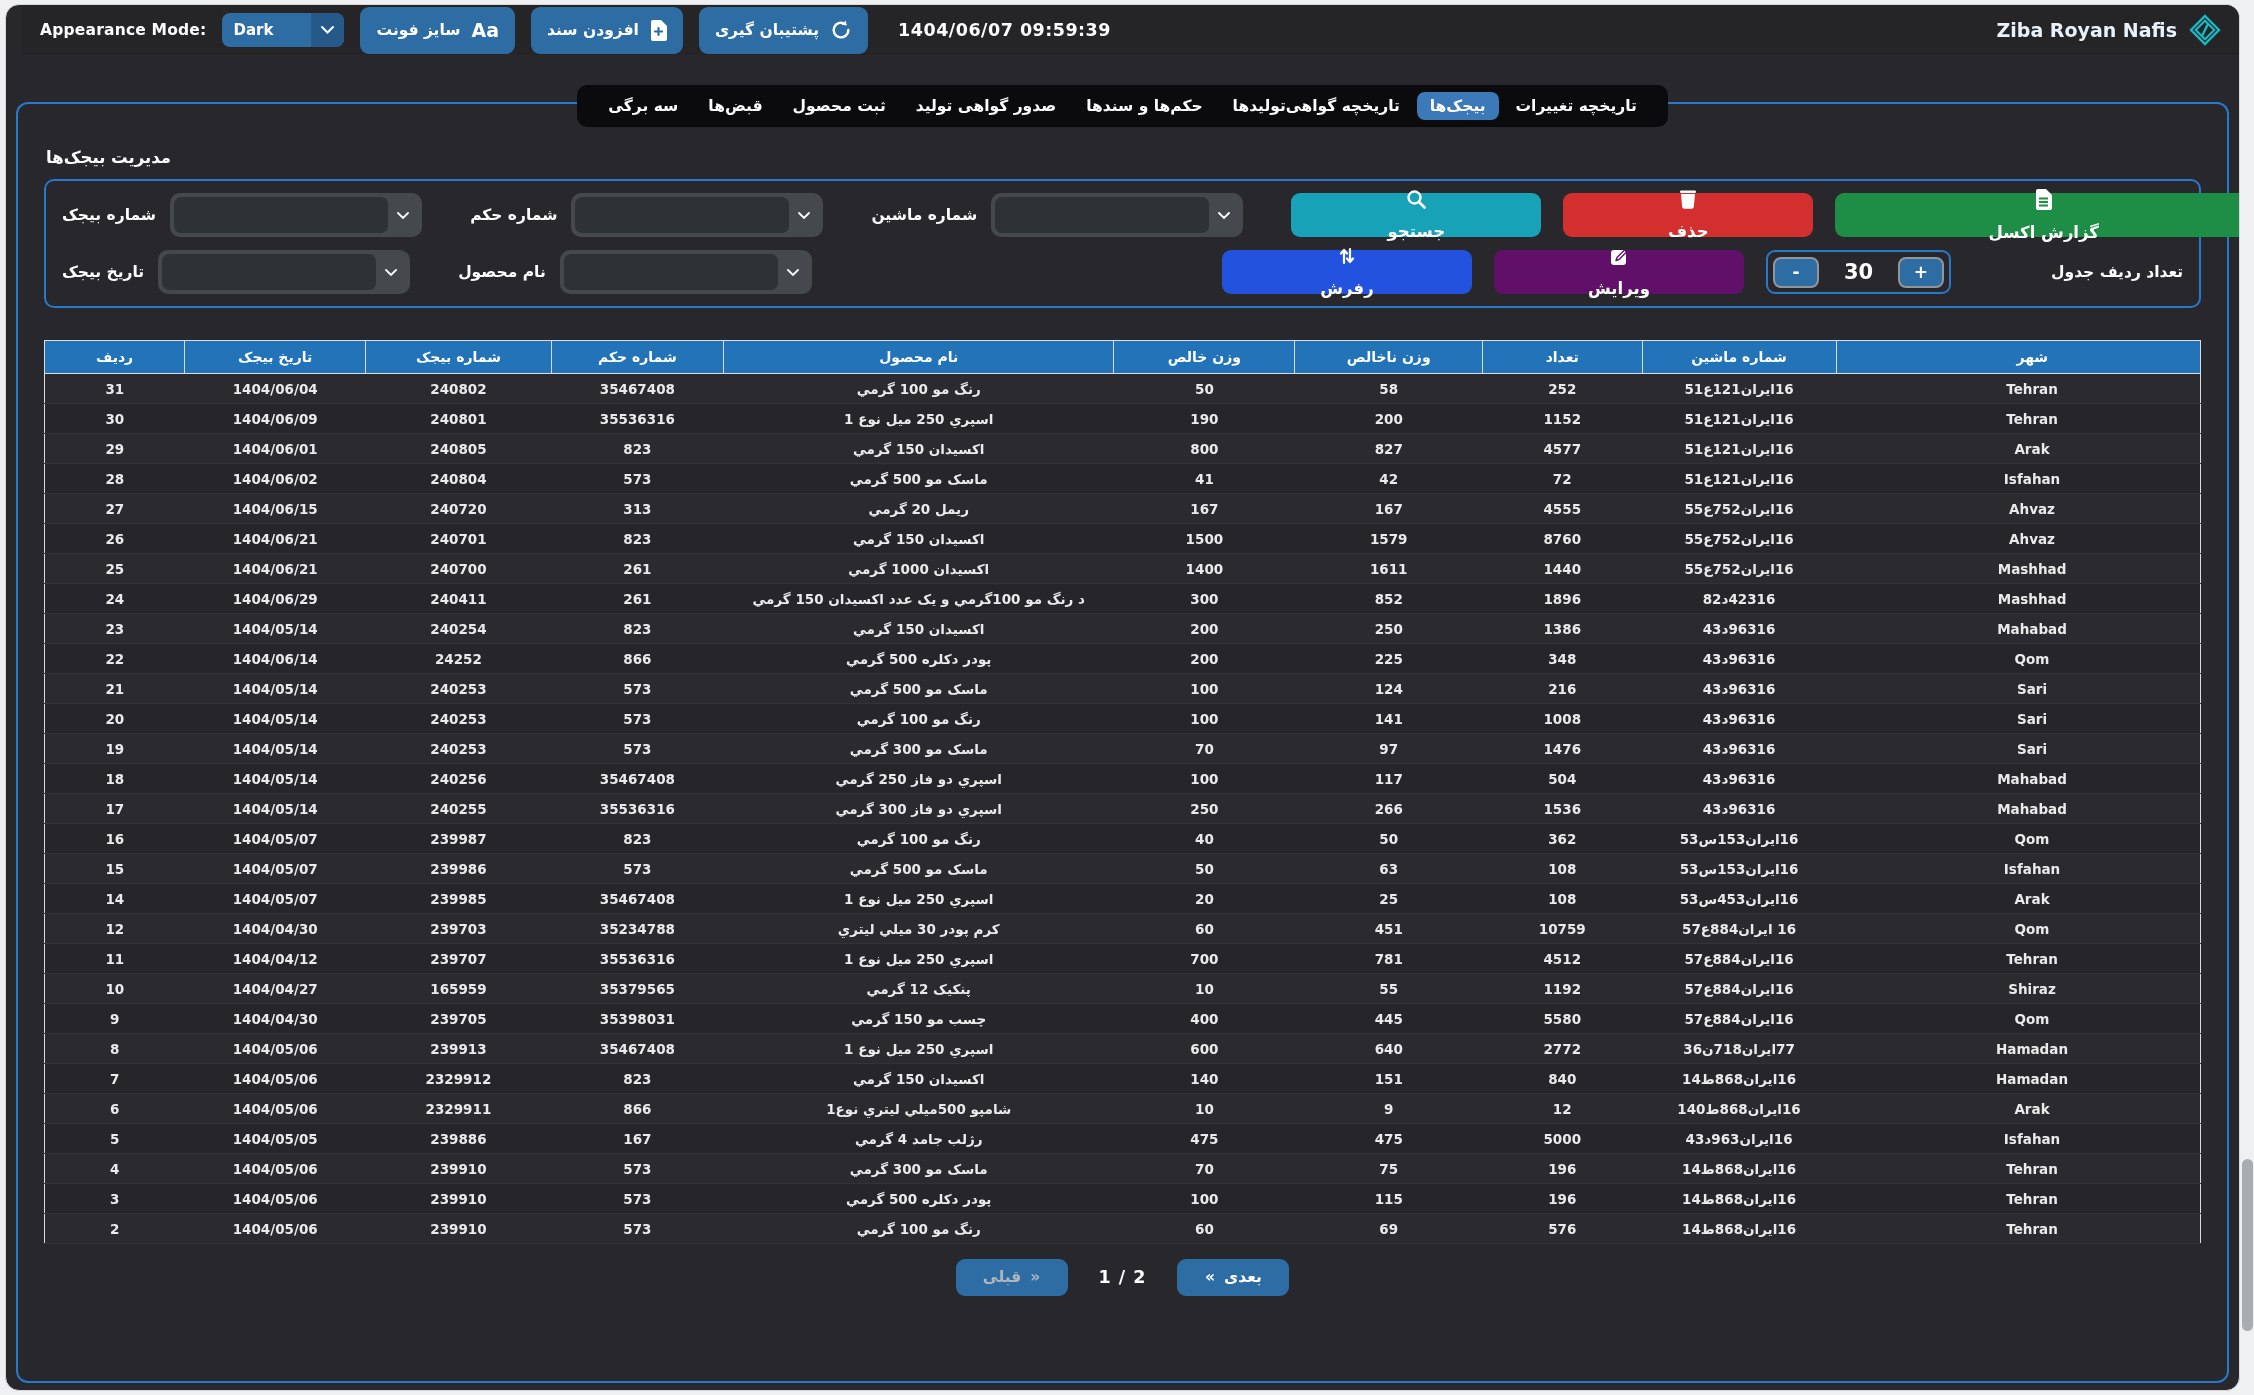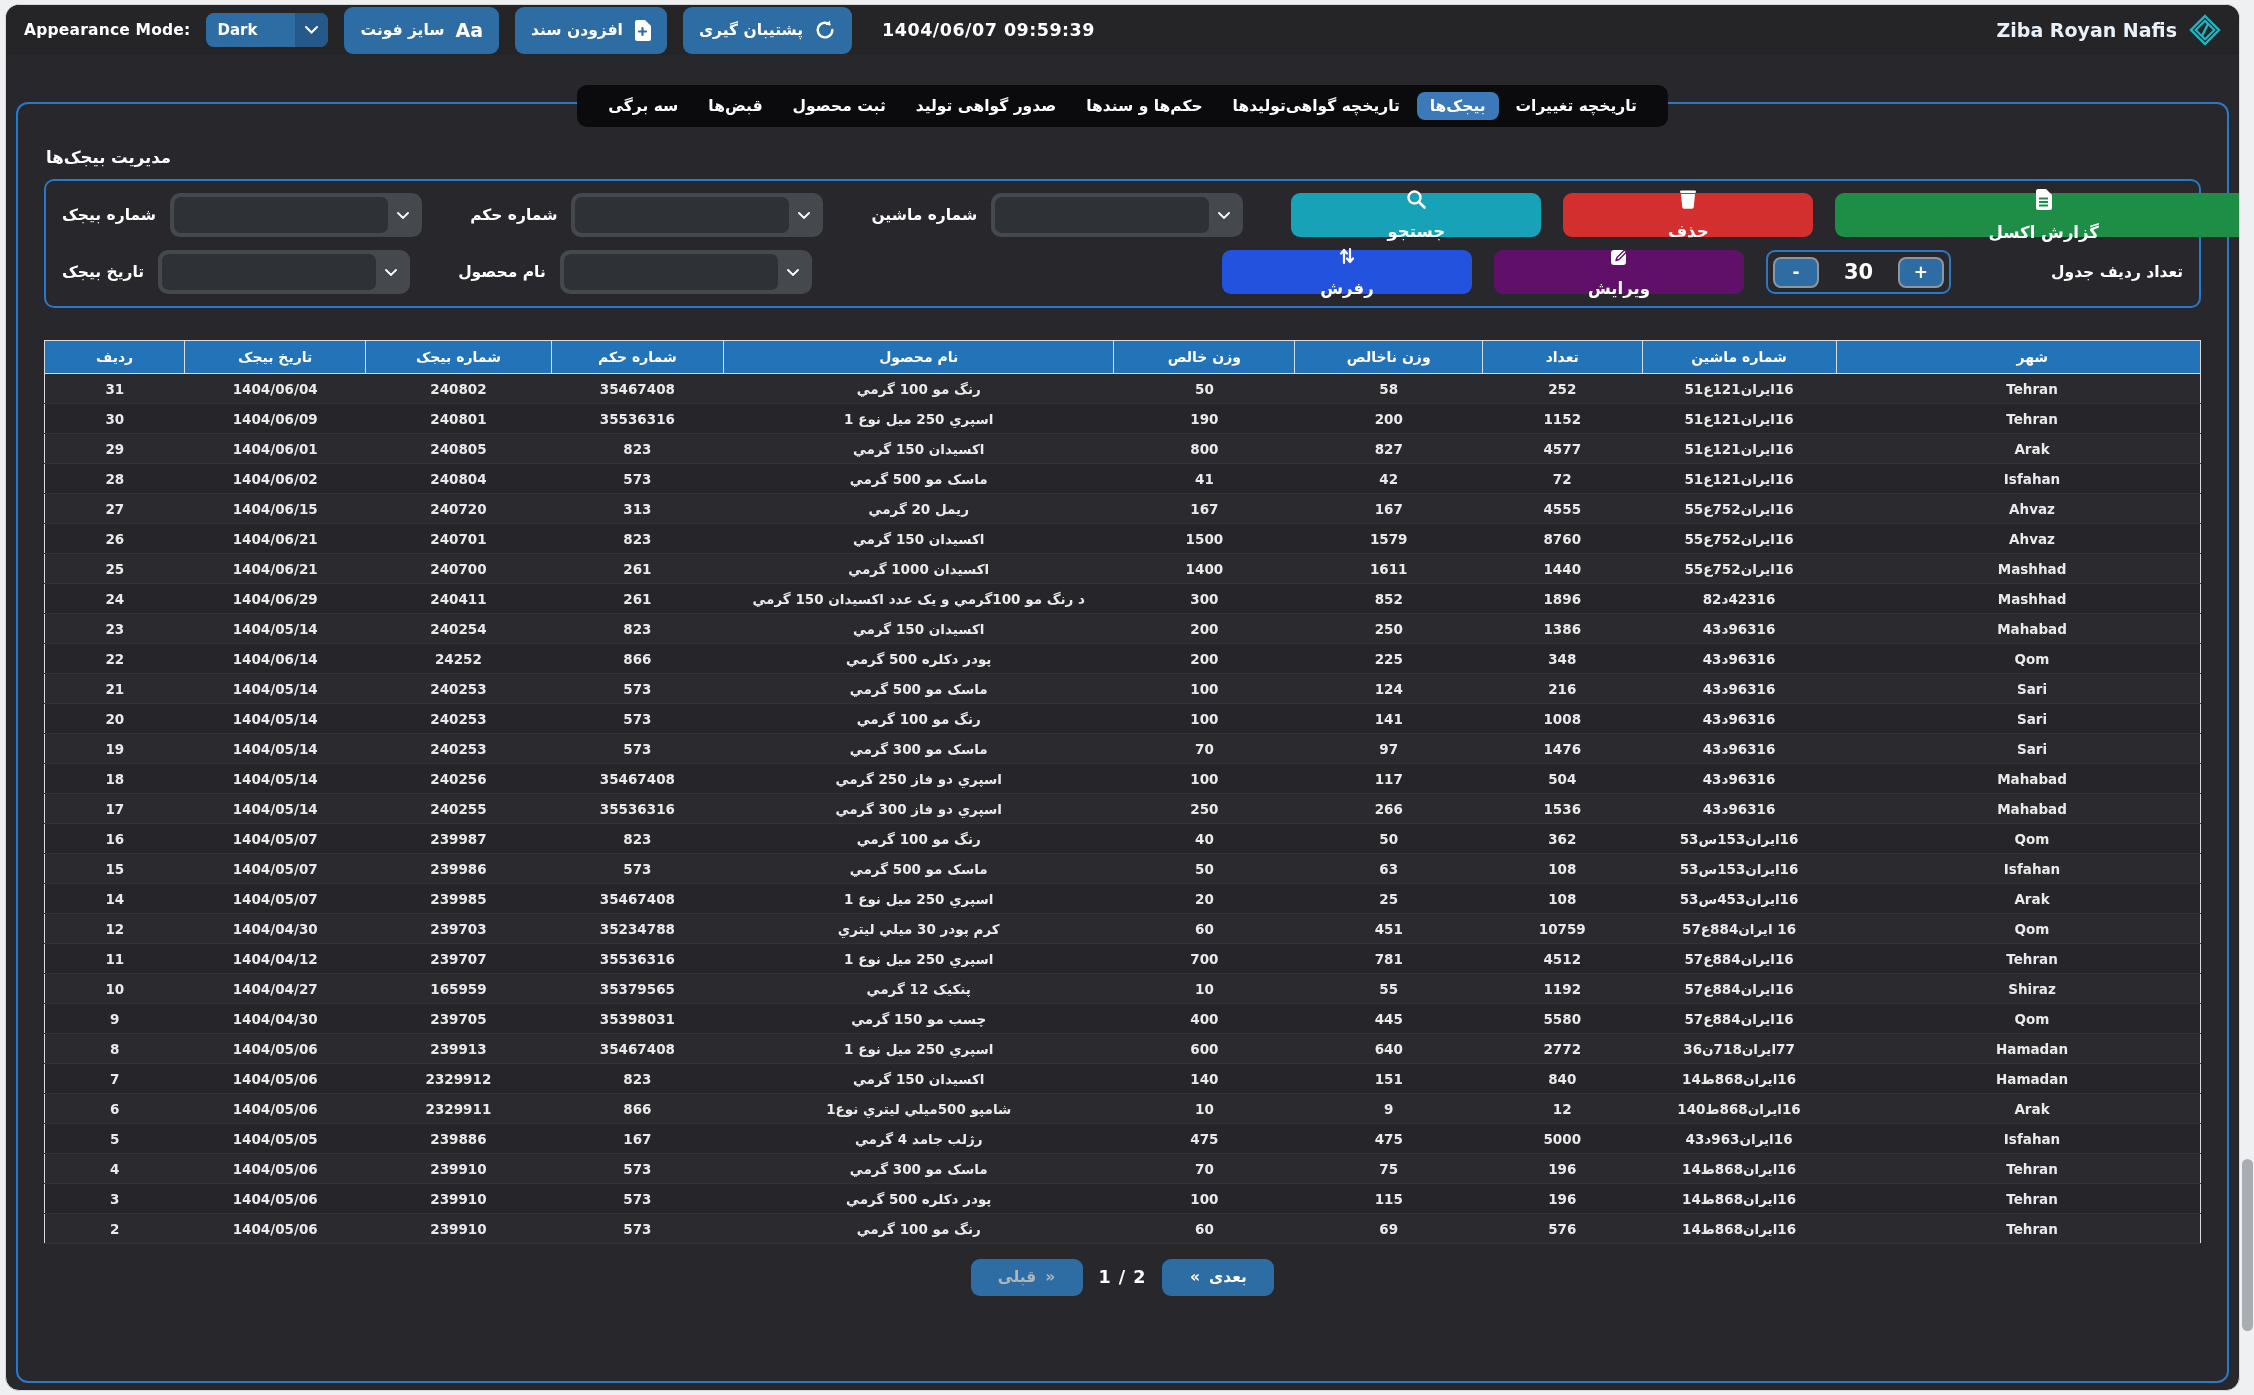--- a/index.html
+++ b/index.html
@@ -10,21 +10,21 @@
     font-family: "DejaVu Sans", sans-serif;
   }
   .window {
     position: absolute; inset: 4px 14px 4px 5px;
     background: #28282c; border-radius: 14px; overflow: hidden;
     border: 1px solid #d8d8d8;
   }
   
   .topbar {
     height: 50px; display: flex; align-items: center; gap: 16px;
-    padding: 8px 18px; background: #252528; color: #fff;
+    padding: 8px 18px; background: #252528; color: #fff; margin-left: 16px;
   }
   .tb-label { font-weight: bold; font-size: 15.5px; letter-spacing: .2px; }
   .mode-select {
     display: flex; align-items: stretch; width: 122px; height: 34px;
     border-radius: 8px; overflow: hidden; background: #2e6da4; cursor: pointer;
   }
   .mode-value { flex: 1; display: flex; align-items: center; padding-left: 11px; font-weight: bold; font-size: 15px; }
   .mode-chev { width: 33px; background: #25598a; display: flex; align-items: center; justify-content: center; }
   .tb-btn {
     display: flex; align-items: center; gap: 11px; height: 47px;
@@ -101,21 +101,21 @@
   th:nth-child(2), td:nth-child(2) { width: 8.4%; }
   th:nth-child(3), td:nth-child(3) { width: 8.6%; }
   th:nth-child(4), td:nth-child(4) { width: 8.0%; }
   th:nth-child(5), td:nth-child(5) { width: 18.1%; }
   th:nth-child(6), td:nth-child(6) { width: 8.4%; }
   th:nth-child(7), td:nth-child(7) { width: 8.7%; }
   th:nth-child(8), td:nth-child(8) { width: 7.4%; }
   th:nth-child(9), td:nth-child(9) { width: 9.0%; }
   th:nth-child(10), td:nth-child(10){ width: 16.9%; padding-left: 28px; }
   
-  .pager { margin-top: 6px; height: 54px; display: flex; align-items: center; justify-content: center; gap: 16px; text-align: center; }
+  .pager { margin-top: 6px; height: 54px; display: flex; align-items: center; justify-content: center; gap: 31px; text-align: center; }
   .pg-btn {
     min-width: 112px; height: 37px; background: #2e6da4; border-radius: 9px; padding: 0 14px;
     color: #fff; font-weight: bold; font-size: 15.5px;
     display: flex; align-items: center; justify-content: center; gap: 9px; direction: ltr; cursor: pointer;
   }
   .pg-btn.prev { color: #aeb6bc; }
   .page-ind { color: #fff; font-weight: bold; font-size: 17.5px; direction: ltr; letter-spacing: 1px; }
   
   .scroll-track { position: absolute; top: 54px; right: 1px; bottom: 6px; width: 11px; background: #eef0f2; border-radius: 6px; }
   .scroll-thumb { position: absolute; right: 0; width: 11px; height: 172px; bottom: 58px; background: #a9adb1; border-radius: 6px; }

